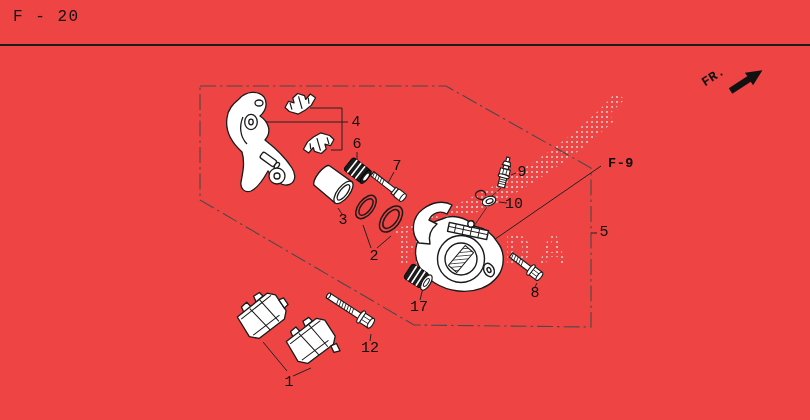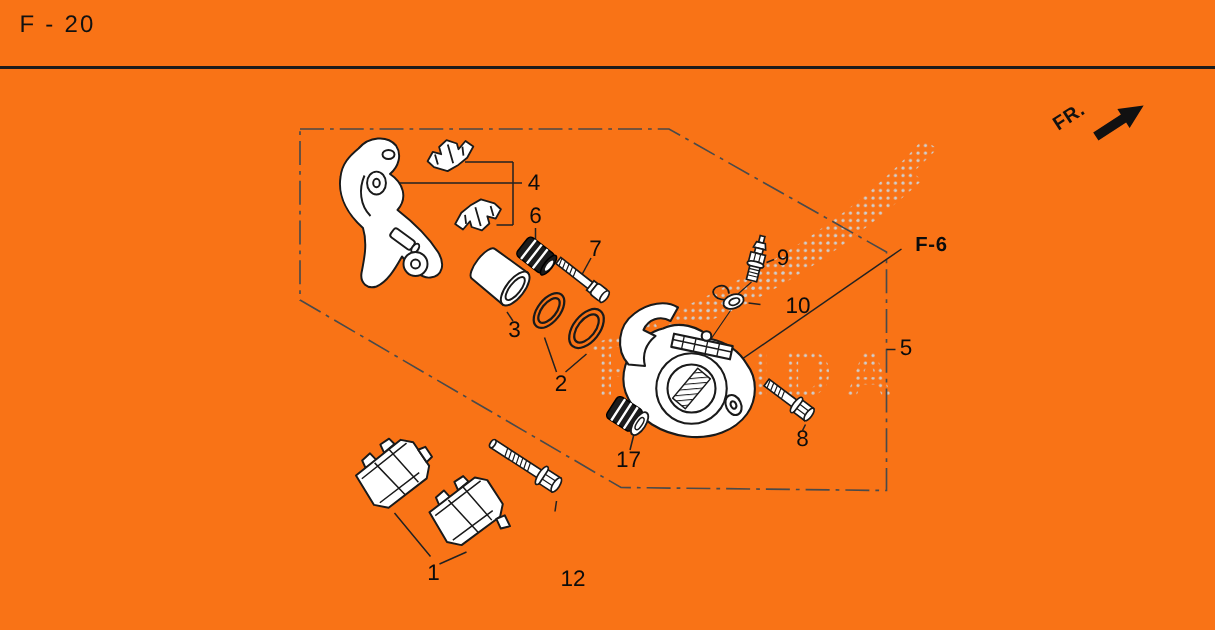--- a/index.html
+++ b/index.html
@@ -1,17 +1,17 @@
 <!DOCTYPE html>
 <html><head>
 <meta charset="utf-8">
 <style>
   html,body{margin:0;padding:0;background:#fff;}
-  .page{position:relative;width:810px;height:420px;background:#f97316;overflow:hidden;
-        font-family:Liberation Sans, sans-serif;color:#111;}
+  .page{position:relative;width:810px;height:420px;background:#ef4444;overflow:hidden;
+        font-family:Liberation Mono, monospace;color:#111;}
   .page-code{position:absolute;left:13px;top:8px;font-size:16px;letter-spacing:1.5px;}
   .title{position:absolute;left:0;right:0;top:7px;text-align:center;font-size:17px;}
   .title span{margin:0 9px;}
   .rule{position:absolute;left:0;top:44px;width:810px;height:2px;background:#1c1c1c;}
   .diagram{position:absolute;left:0;top:0;}
   .callout-layer{position:absolute;left:0;top:0;width:810px;height:420px;pointer-events:none;}
   .callout{position:absolute;transform:translate(-50%,-50%);font-size:15px;color:#0c0c0c;white-space:nowrap;}
   .callout.ref{font-weight:bold;font-size:13.5px;letter-spacing:.5px;}
   .fr-label{position:absolute;left:703px;top:76px;font-size:13px;font-weight:bold;
             transform:rotate(-33deg);transform-origin:left center;letter-spacing:.5px;}
@@ -207,18 +207,18 @@
   <div class="callout-layer" id="callout-layer">
       <div class="callout" style="left: 289px; top: 382px;">1</div>
       <div class="callout" style="left: 374px; top: 256px;">2</div>
       <div class="callout" style="left: 343px; top: 220px;">3</div>
       <div class="callout" style="left: 356px; top: 122px;">4</div>
       <div class="callout" style="left: 604px; top: 232px;">5</div>
       <div class="callout" style="left: 357px; top: 144px;">6</div>
       <div class="callout" style="left: 397px; top: 166px;">7</div>
       <div class="callout" style="left: 535px; top: 293px;">8</div>
       <div class="callout" style="left: 522px; top: 172px;">9</div>
-      <div class="callout" style="left: 514px; top: 204px; margin-left: 18px;">10</div>
+      <div class="callout" style="left: 514px; top: 204px;">10</div>
       <div class="callout" style="left: 419px; top: 307px;">17</div>
-      <div class="callout" style="left: 382px; top: 348px; margin-top: 38px;">12</div>
-      <div class="callout ref" style="left: 621px; top: 163px;">F-6</div>
+      <div class="callout" style="left: 370px; top: 348px;">12</div>
+      <div class="callout ref" style="left: 621px; top: 163px;">F-9</div>
     </div>
 </div>
 
 </body></html>

